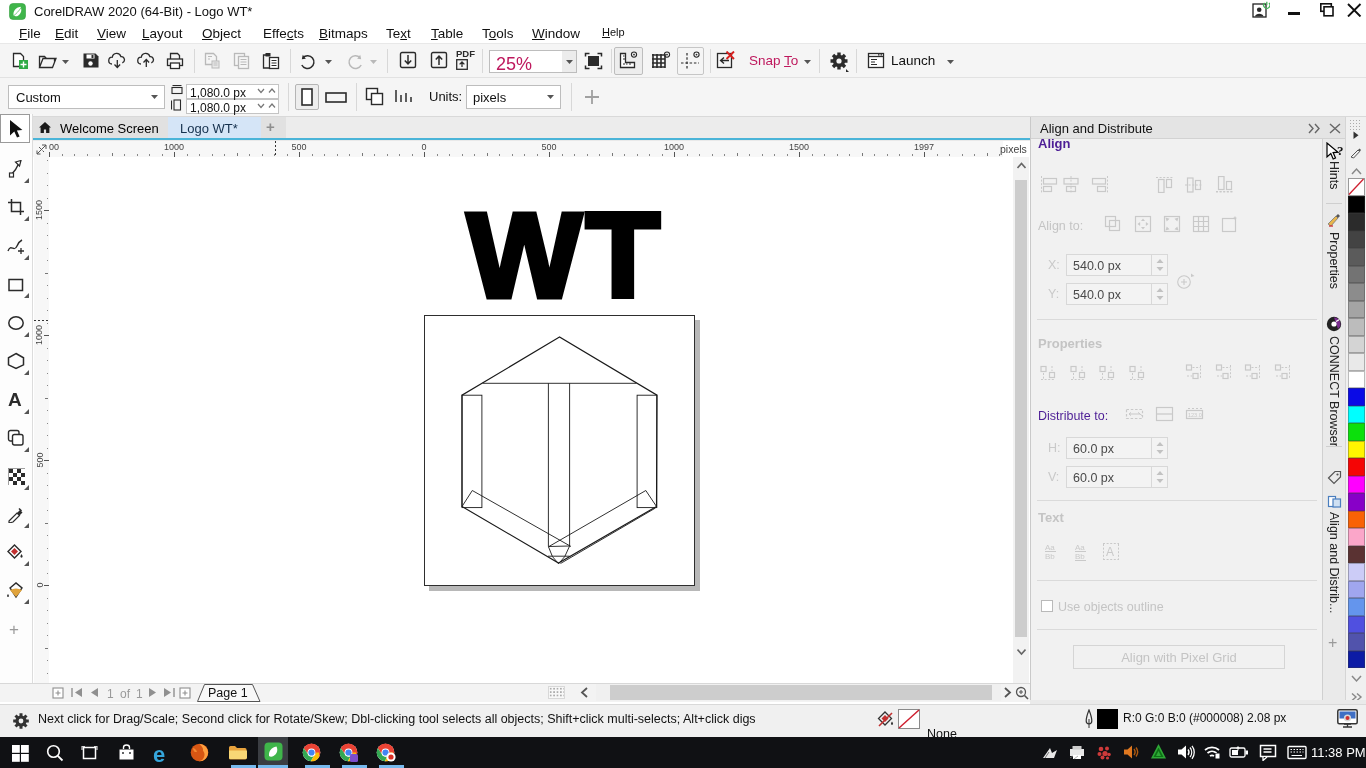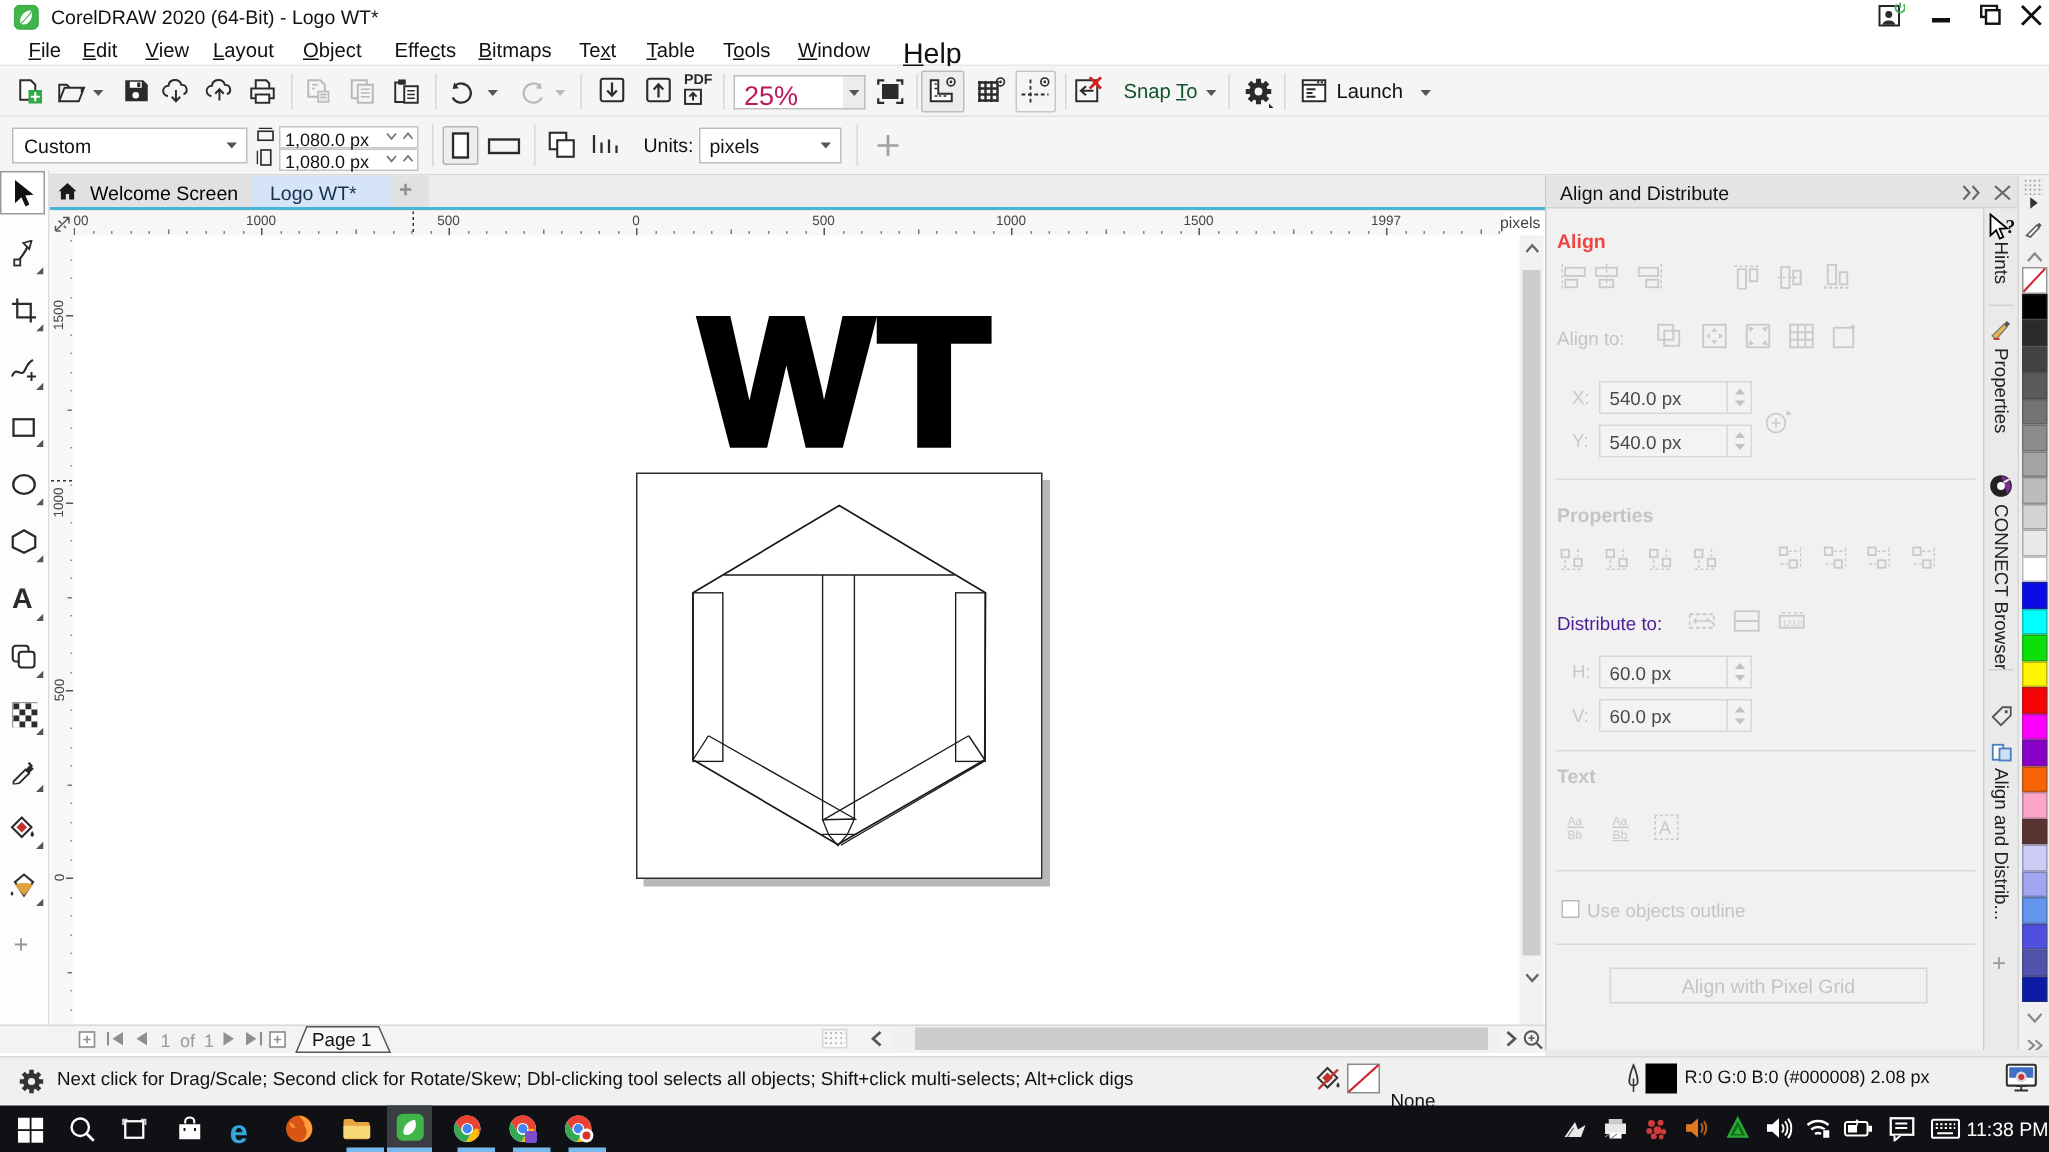--- a/index.html
+++ b/index.html
@@ -34,21 +34,21 @@
 <div class="ab" style="left:55px;top:26px;font-size:13.5px;color:#111;font-weight:normal;white-space:nowrap;"><u>E</u>dit</div>
 <div class="ab" style="left:97px;top:26px;font-size:13.5px;color:#111;font-weight:normal;white-space:nowrap;"><u>V</u>iew</div>
 <div class="ab" style="left:142px;top:26px;font-size:13.5px;color:#111;font-weight:normal;white-space:nowrap;"><u>L</u>ayout</div>
 <div class="ab" style="left:202px;top:26px;font-size:13.5px;color:#111;font-weight:normal;white-space:nowrap;"><u>O</u>bject</div>
 <div class="ab" style="left:263px;top:26px;font-size:13.5px;color:#111;font-weight:normal;white-space:nowrap;">Effe<u>c</u>ts</div>
 <div class="ab" style="left:319px;top:26px;font-size:13.5px;color:#111;font-weight:normal;white-space:nowrap;"><u>B</u>itmaps</div>
 <div class="ab" style="left:386px;top:26px;font-size:13.5px;color:#111;font-weight:normal;white-space:nowrap;">Te<u>x</u>t</div>
 <div class="ab" style="left:431px;top:26px;font-size:13.5px;color:#111;font-weight:normal;white-space:nowrap;"><u>T</u>able</div>
 <div class="ab" style="left:482px;top:26px;font-size:13.5px;color:#111;font-weight:normal;white-space:nowrap;">T<u>o</u>ols</div>
 <div class="ab" style="left:532px;top:26px;font-size:13.5px;color:#111;font-weight:normal;white-space:nowrap;"><u>W</u>indow</div>
-<div class="ab" style="left:602px;top:26px;font-size:19px;color:#111;font-weight:normal;white-space:nowrap;"><u>H</u>elp</div>
+<div class="ab" style="left:602px;top:26px;font-size:11px;color:#111;font-weight:normal;white-space:nowrap;"><u>H</u>elp</div>
 <div class="ab" style="left:0;top:44px;width:1366px;height:34px;background:#f5f5f5;border-bottom:1px solid #e2e2e2;"></div>
 <svg class="ab" style="left:10px;top:52px;" width="19" height="18" viewBox="0 0 19 18">
     <path d="M3.5,1.5 h7 l3,3 v10 h-10 Z" fill="#fff" stroke="#2b2b2b" stroke-width="1.3"></path>
     <rect x="9" y="8" width="9" height="9" fill="#2faa45"></rect>
     <path d="M13.5,9.5 v6 M10.5,12.5 h6" stroke="#fff" stroke-width="1.4"></path>
   </svg>
 <svg class="ab" style="left:38px;top:52px;" width="20" height="18" viewBox="0 0 20 18">
     <path d="M1.5,15.5 v-11 h5 l2,2 h8 v3 M1.5,15.5 l3.5-9 h13 l-3.5,9 Z" fill="none" stroke="#2b2b2b" stroke-width="1.3"></path>
   </svg>
 <svg class="ab" style="left:61px;top:59px;" width="9" height="6" viewBox="0 0 9 6">
@@ -149,21 +149,21 @@
     <circle cx="16.5" cy="3.6" r="0.9" fill="#2b2b2b"></circle>
     <path d="M7,2 v16" stroke="#2b2b2b" stroke-width="1.2" stroke-dasharray="2.5,1.8"></path>
     <path d="M1,12 h18" stroke="#2b2b2b" stroke-width="1.2" stroke-dasharray="2.5,1.8"></path>
   </svg>
 <div class="ab" style="left:710px;top:49px;width:1px;height:24px;background:#d8d8d8;"></div>
 <svg class="ab" style="left:716px;top:51px;" width="19" height="19" viewBox="0 0 19 19">
     <rect x="1.5" y="2.5" width="14" height="14" fill="none" stroke="#2b2b2b" stroke-width="1.3"></rect>
     <path d="M13,9.5 h-8 M8,6.5 l-3.4,3 l3.4,3" fill="none" stroke="#2b2b2b" stroke-width="1.4"></path>
     <path d="M10.5,0.5 L18,8 M18,0.5 L10.5,8" stroke="#d8201f" stroke-width="1.9"></path>
   </svg>
-<div class="ab" style="left:749px;top:53px;font-size:13.5px;color:#14532d;font-weight:normal;white-space:nowrap;">Snap <u>T</u>o</div>
+<div class="ab" style="left:749px;top:53px;font-size:13.5px;color:#be185d;font-weight:normal;white-space:nowrap;">Snap <u>T</u>o</div>
 <svg class="ab" style="left:803px;top:59px;" width="9" height="6" viewBox="0 0 9 6">
     <path d="M1,1 L4.5,5 L8,1 Z" fill="#555"></path>
   </svg>
 <div class="ab" style="left:819px;top:49px;width:1px;height:24px;background:#d8d8d8;"></div>
 <svg class="ab" style="left:828px;top:50px;" width="22" height="22" viewBox="0 0 22 22">
     <g fill="#2b2b2b">
       <circle cx="11" cy="11" r="6.2"></circle>
       <g stroke="#2b2b2b" stroke-width="3.4">
         <path d="M11,2.5 v17 M2.5,11 h17 M5,5 L17,17 M17,5 L5,17"></path>
       </g>
@@ -439,21 +439,21 @@
   </svg>
 <div class="ab" style="left:1030px;top:117px;width:316px;height:587px;background:#f1f1f1;border-left:1px solid #c9c9c9;"></div>
 <div class="ab" style="left:1031px;top:117px;width:315px;height:22px;background:#e4e4e4;border-bottom:1px solid #d2d2d2;"></div>
 <div class="ab" style="left:1040px;top:121px;font-size:13px;color:#111;font-weight:normal;white-space:nowrap;">Align and Distribute</div>
 <svg class="ab" style="left:1308px;top:123px;" width="14" height="11" viewBox="0 0 14 11">
     <path d="M1,1 l4,4.5 L1,10 M7,1 l4,4.5 L7,10" fill="none" stroke="#666" stroke-width="1.4"></path>
   </svg>
 <svg class="ab" style="left:1329px;top:123px;" width="12" height="11" viewBox="0 0 12 11">
     <path d="M1,1 L11,10 M11,1 L1,10" stroke="#666" stroke-width="1.4"></path>
   </svg>
-<div class="ab" style="left:1038px;top:153px;font-size:13px;color:#ef4444;font-weight:bold;white-space:nowrap;">Align</div>
+<div class="ab" style="left:1038px;top:136px;font-size:13px;color:#4c1d95;font-weight:bold;white-space:nowrap;">Align</div>
 <svg class="ab" style="left:1040px;top:176px;" width="18" height="17" viewBox="0 0 18 17">
     <path d="M1.5,0 v17" stroke="#c9c9c9" stroke-width="1" stroke-dasharray="2,1.6"></path>
     <rect x="3.5" y="2.5" width="13" height="5.5" fill="none" stroke="#c9c9c9" stroke-width="1.2"></rect>
     <rect x="3.5" y="10.5" width="8" height="5" fill="none" stroke="#c9c9c9" stroke-width="1.2"></rect>
   </svg>
 <svg class="ab" style="left:1062px;top:176px;" width="18" height="17" viewBox="0 0 18 17">
     <path d="M9,0 v17" stroke="#c9c9c9" stroke-width="1" stroke-dasharray="2,1.6"></path>
     <rect x="2" y="2.5" width="14" height="5.5" fill="none" stroke="#c9c9c9" stroke-width="1.2"></rect>
     <rect x="4.5" y="10.5" width="9" height="5" fill="none" stroke="#c9c9c9" stroke-width="1.2"></rect>
   </svg>

